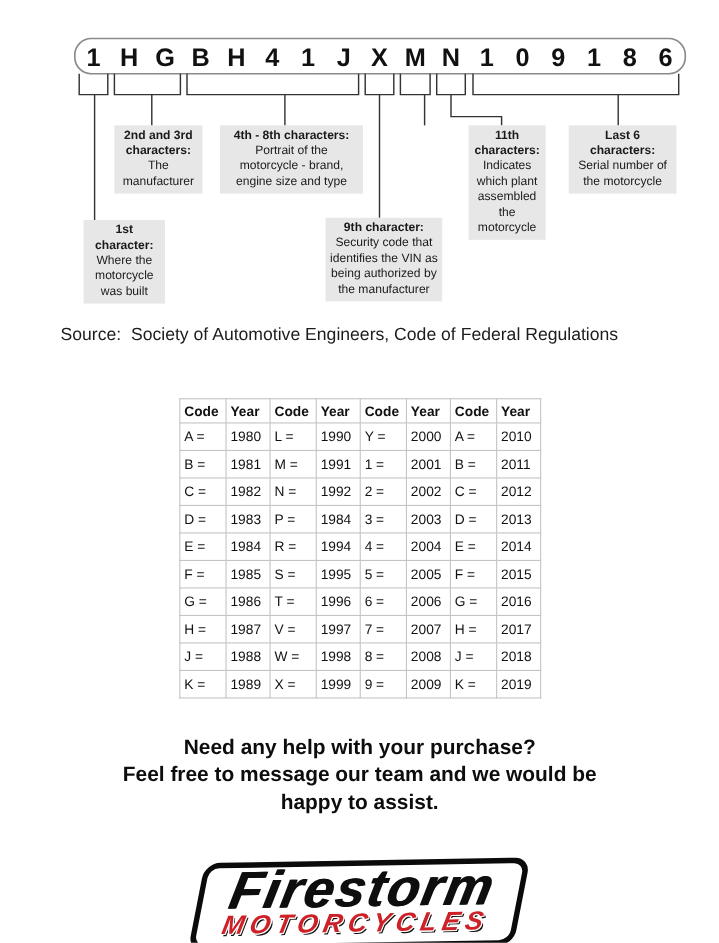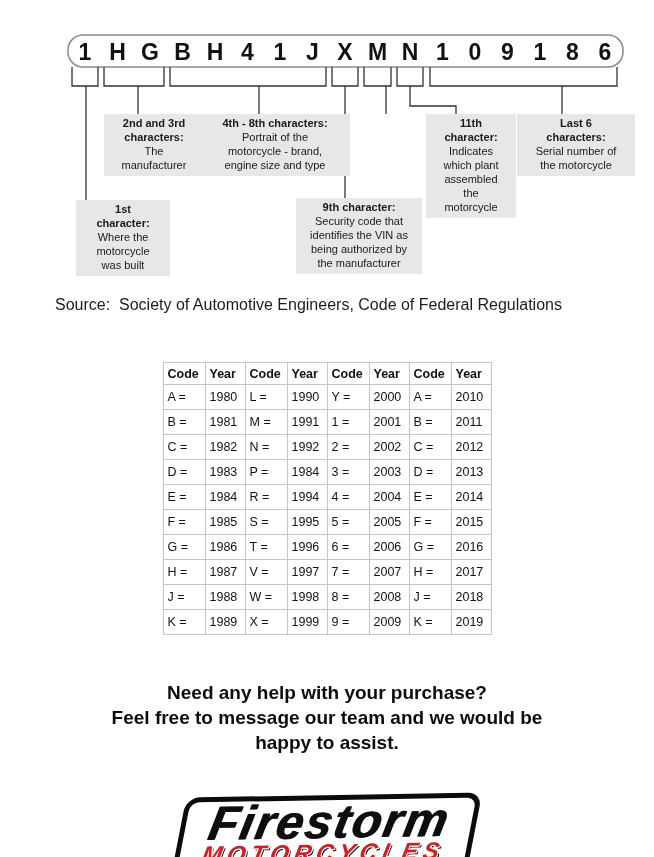--- a/index.html
+++ b/index.html
@@ -27,21 +27,21 @@
     font-size: 23px;
     fill: #111111;
   }
   .callout {
     position: absolute;
     background: #e7e7e7;
     color: #1a1a1a;
     font-size: 11px;
     line-height: 1.27;
     text-align: center;
-    padding: 3px 14px;
+    padding: 3px 4px;
   }
   .callout .callout-title {
     display: block;
     font-weight: bold;
   }
   .callout .callout-body {
     display: block;
     font-weight: normal;
   }
   .c1 { left: 54px;  top: 200px; width: 66px; margin-left: 22px; }
@@ -79,21 +79,21 @@
     white-space: nowrap;
   }
   table.year-table th {
     font-weight: bold;
     height: 21px;
   }
   table.year-table th:nth-child(odd), table.year-table td:nth-child(odd) { width: 33px; }
   table.year-table th:nth-child(even), table.year-table td:nth-child(even) { width: 31px; }
   table.year-table td.year-cell { text-align: left; padding-right: 3px; }
   .help {
-    margin-top: 45px;
+    margin-top: 32px;
     text-align: center;
     font-weight: bold;
     font-size: 19px;
     line-height: 25px;
     color: #0d0d0d;
   }
   .logo-section {
     margin-top: 40px;
     text-align: center;
   }
@@ -182,21 +182,21 @@
   </div>
   <div class="callout c3">
     <span class="callout-title">4th - 8th characters:</span>
     <span class="callout-body">Portrait of the motorcycle - brand, engine size and type</span>
   </div>
   <div class="callout c4">
     <span class="callout-title">9th character:</span>
     <span class="callout-body">Security code that identifies the VIN as being authorized by the manufacturer</span>
   </div>
   <div class="callout c6">
-    <span class="callout-title">11th character:</span>
+    <span class="callout-title">11th characters:</span>
     <span class="callout-body">Indicates which plant assembled the motorcycle</span>
   </div>
   <div class="callout c7">
     <span class="callout-title">Last 6 characters:</span>
     <span class="callout-body">Serial number of the motorcycle</span>
   </div>
 
   <div class="source-line">Source:  Society of Automotive Engineers, Code of Federal Regulations</div>
 </div>
 

